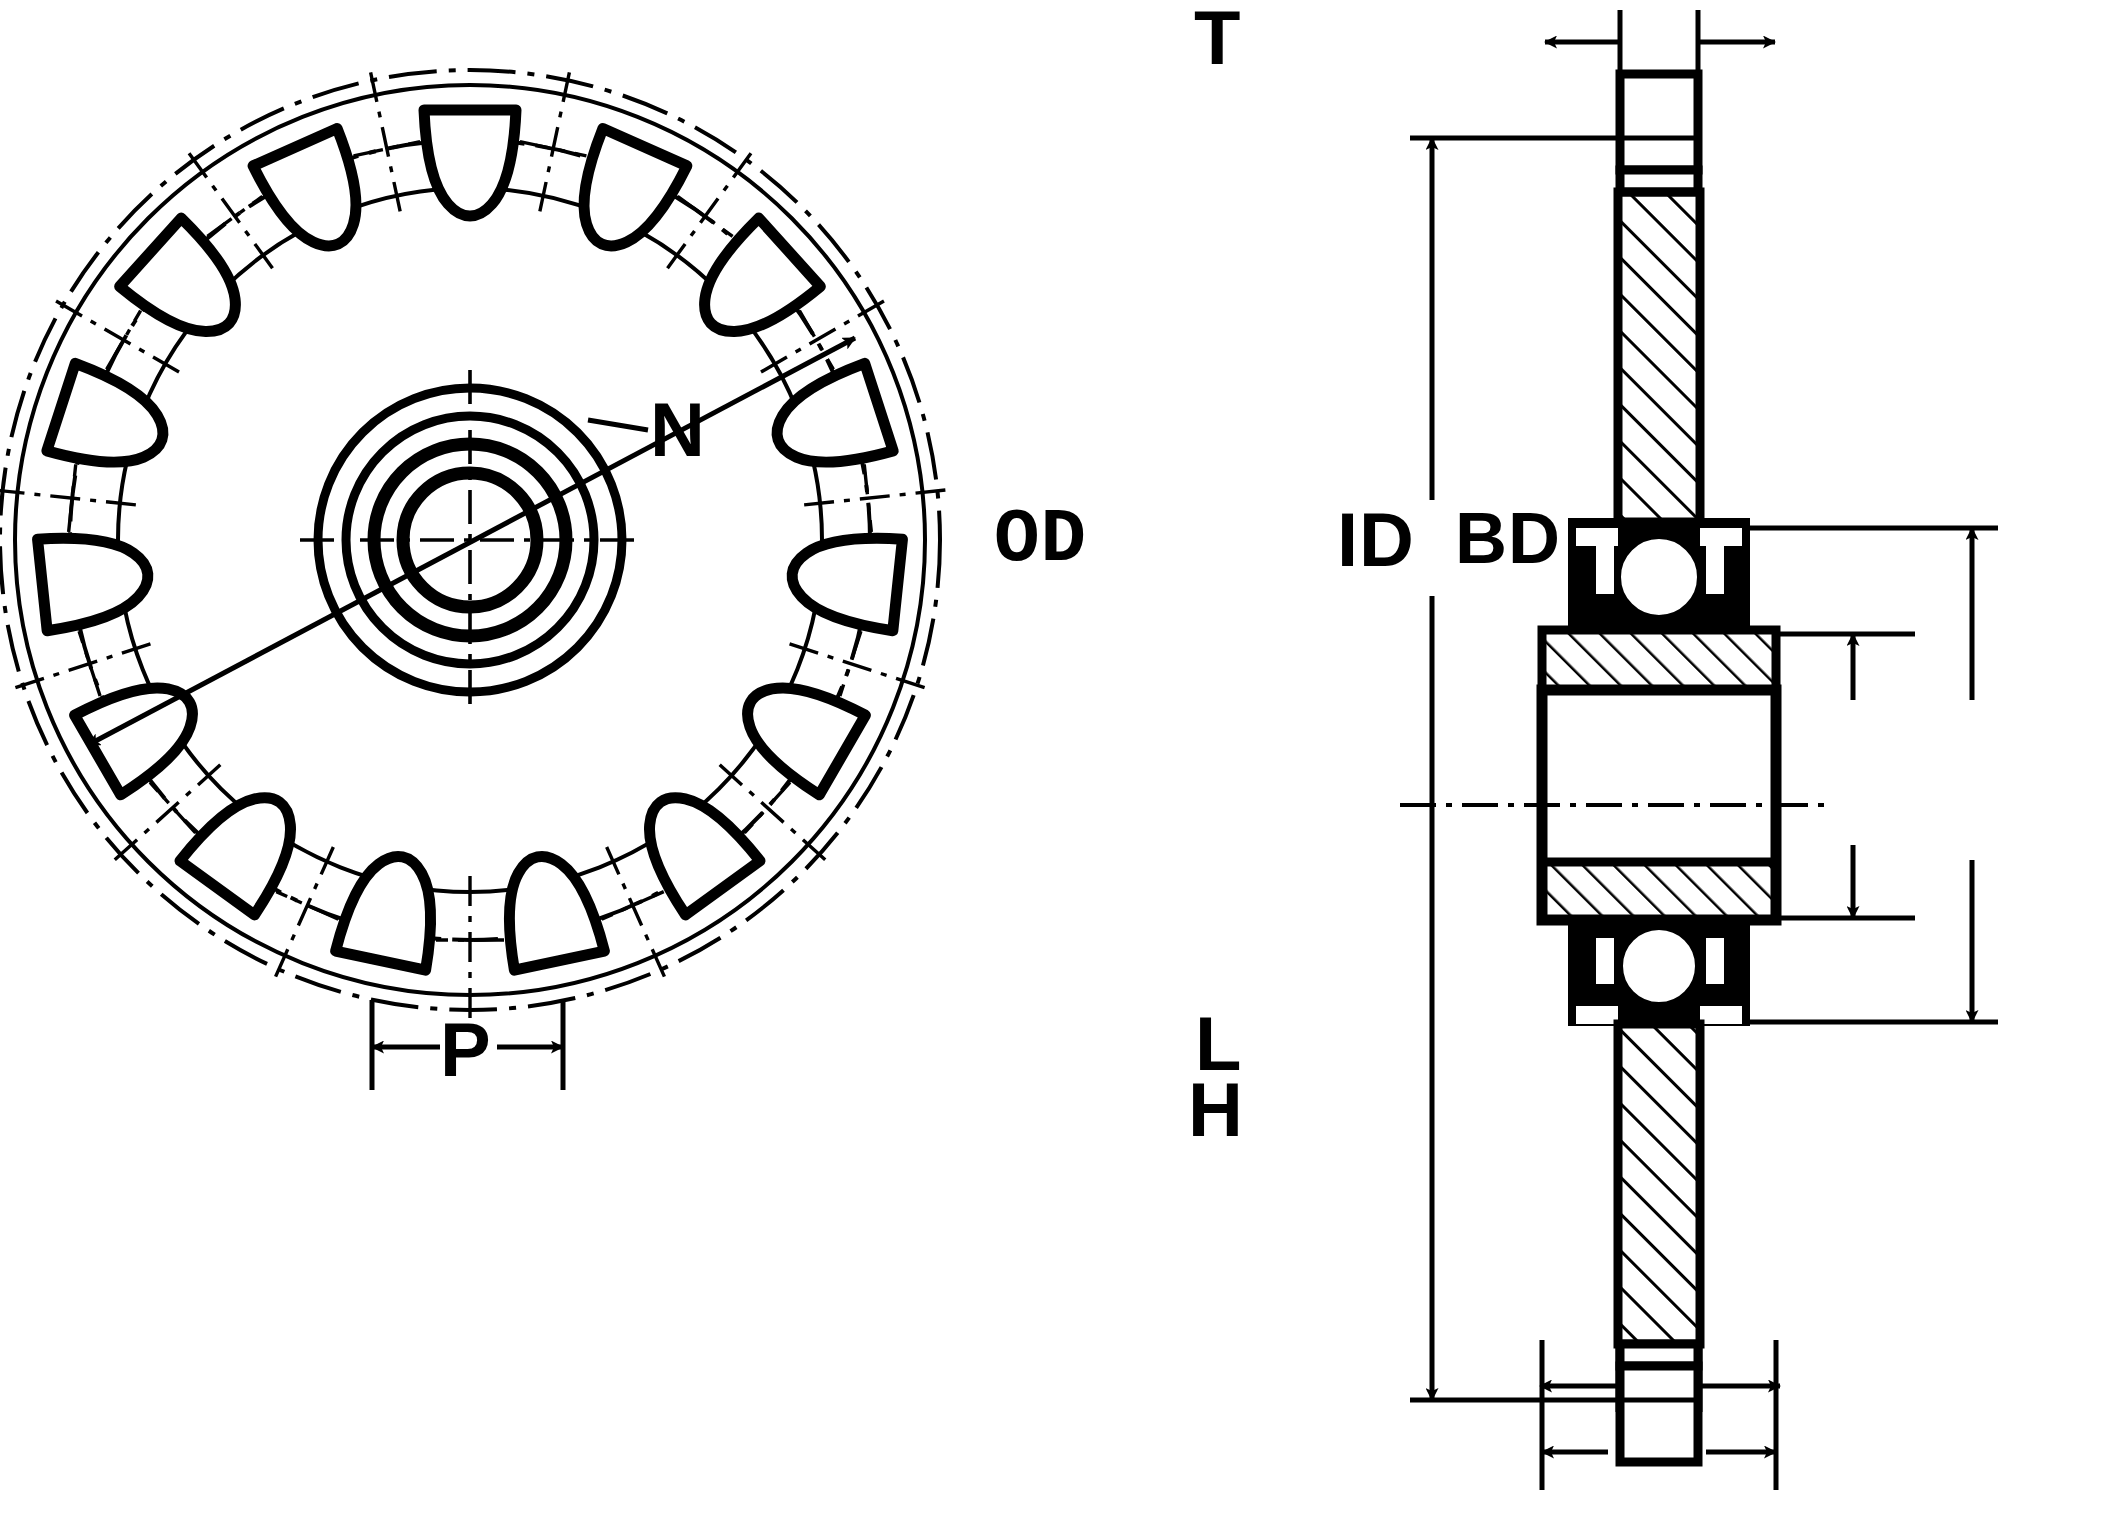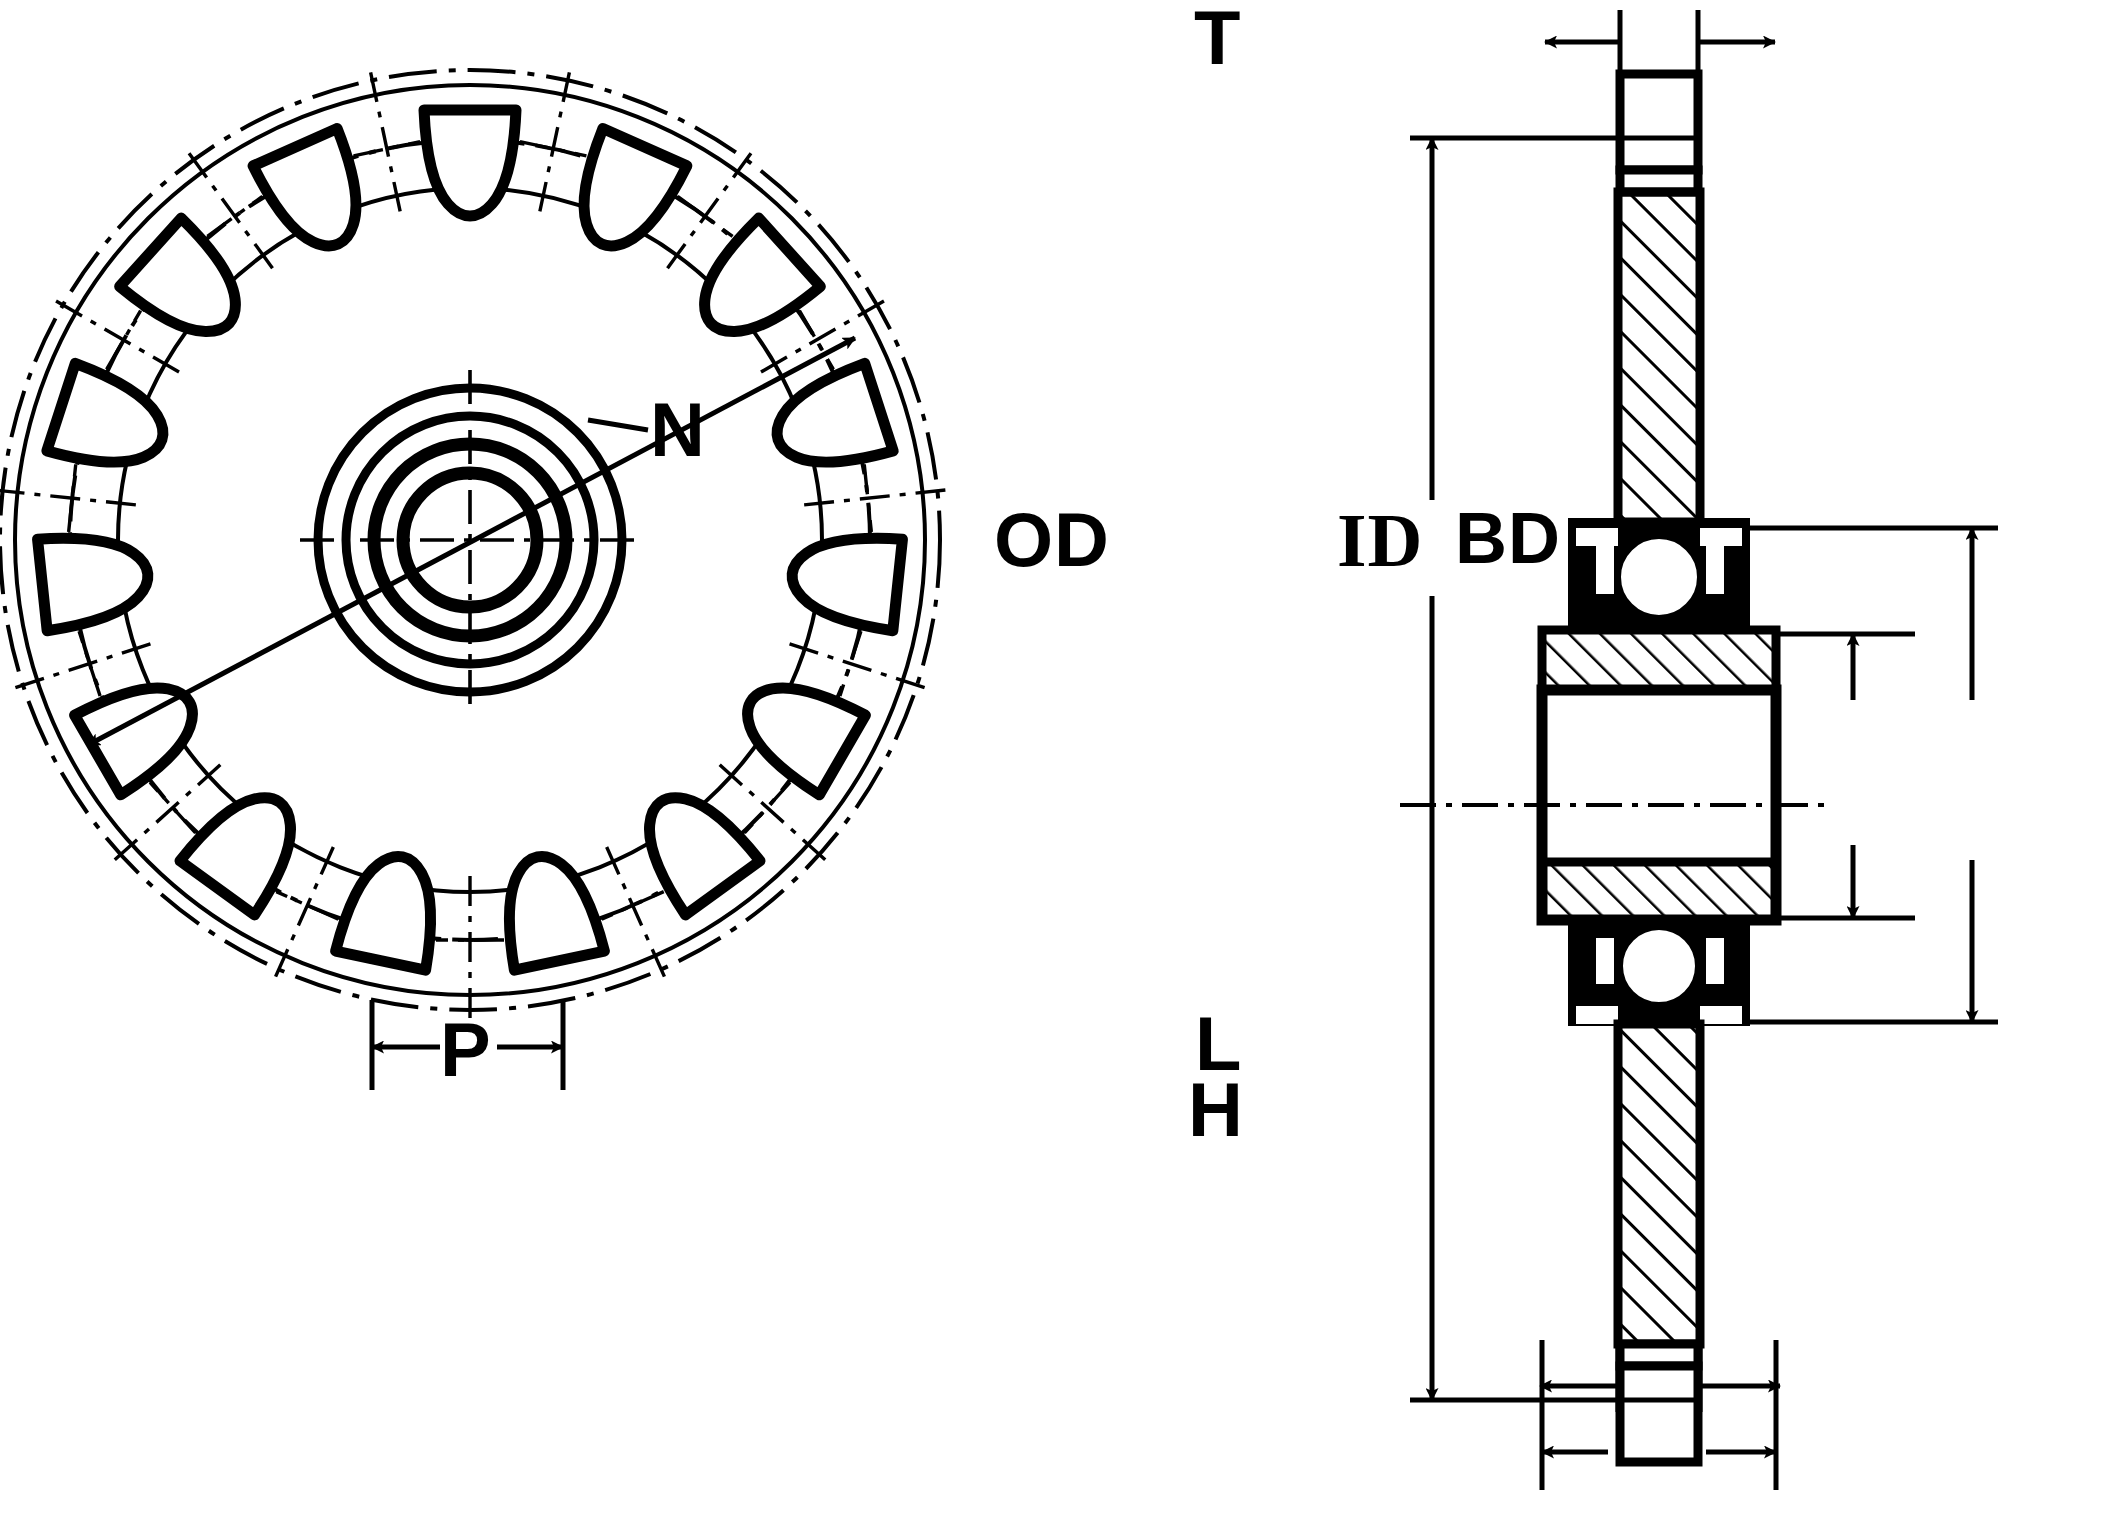--- a/index.html
+++ b/index.html
@@ -257,23 +257,23 @@
       <line x1="1706" y1="1452" x2="1776" y2="1452" stroke="#000" stroke-width="5" marker-end="url(#arrHead)"></line>
     </g>
   </svg>
 
   <div class="lbl" style="left:650px;top:392px;font-size:76px;">N</div>
 
   <div class="lbl" style="left:440px;top:1012px;font-size:76px;">P</div>
 
   <div class="lbl" style="left:1194px;top:0px;font-size:76px;">T</div>
 
-  <div class="lbl" style="left:994px;top:502px;font-size:76px;">OD</div>
-
-  <div class="lbl" style="left:1337px;top:502px;font-size:76px;font-family:Liberation Serif, serif;">ID</div>
+  <div class="lbl" style="left:994px;top:502px;font-size:76px;font-family:Liberation Mono, monospace;">OD</div>
+
+  <div class="lbl" style="left:1337px;top:502px;font-size:76px;">ID</div>
 
   <div class="lbl" style="left:1455px;top:502px;font-size:72px;">BD</div>
 
   <div class="lbl" style="left:1195px;top:1006px;font-size:76px;">L</div>
 
   <div class="lbl" style="left:1188px;top:1072px;font-size:76px;">H</div>
 
 </div>
 
 </body></html>

